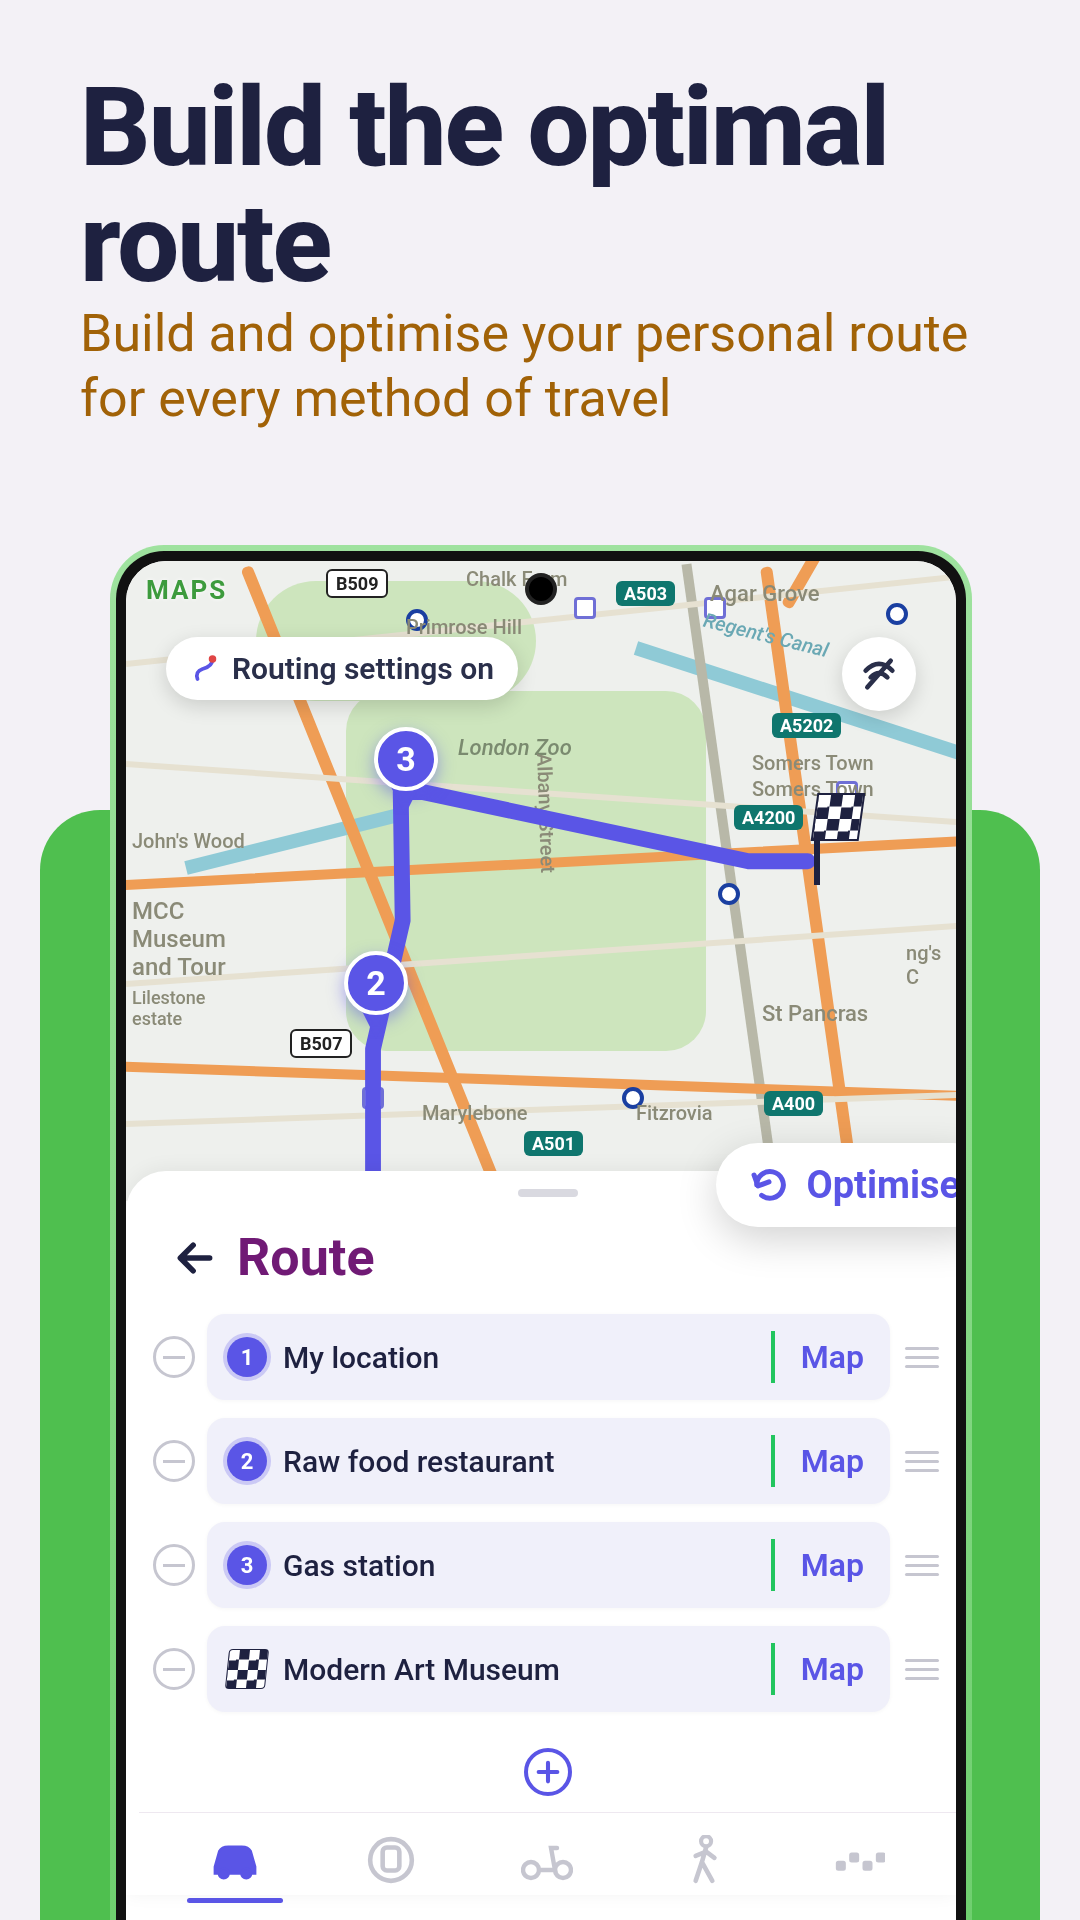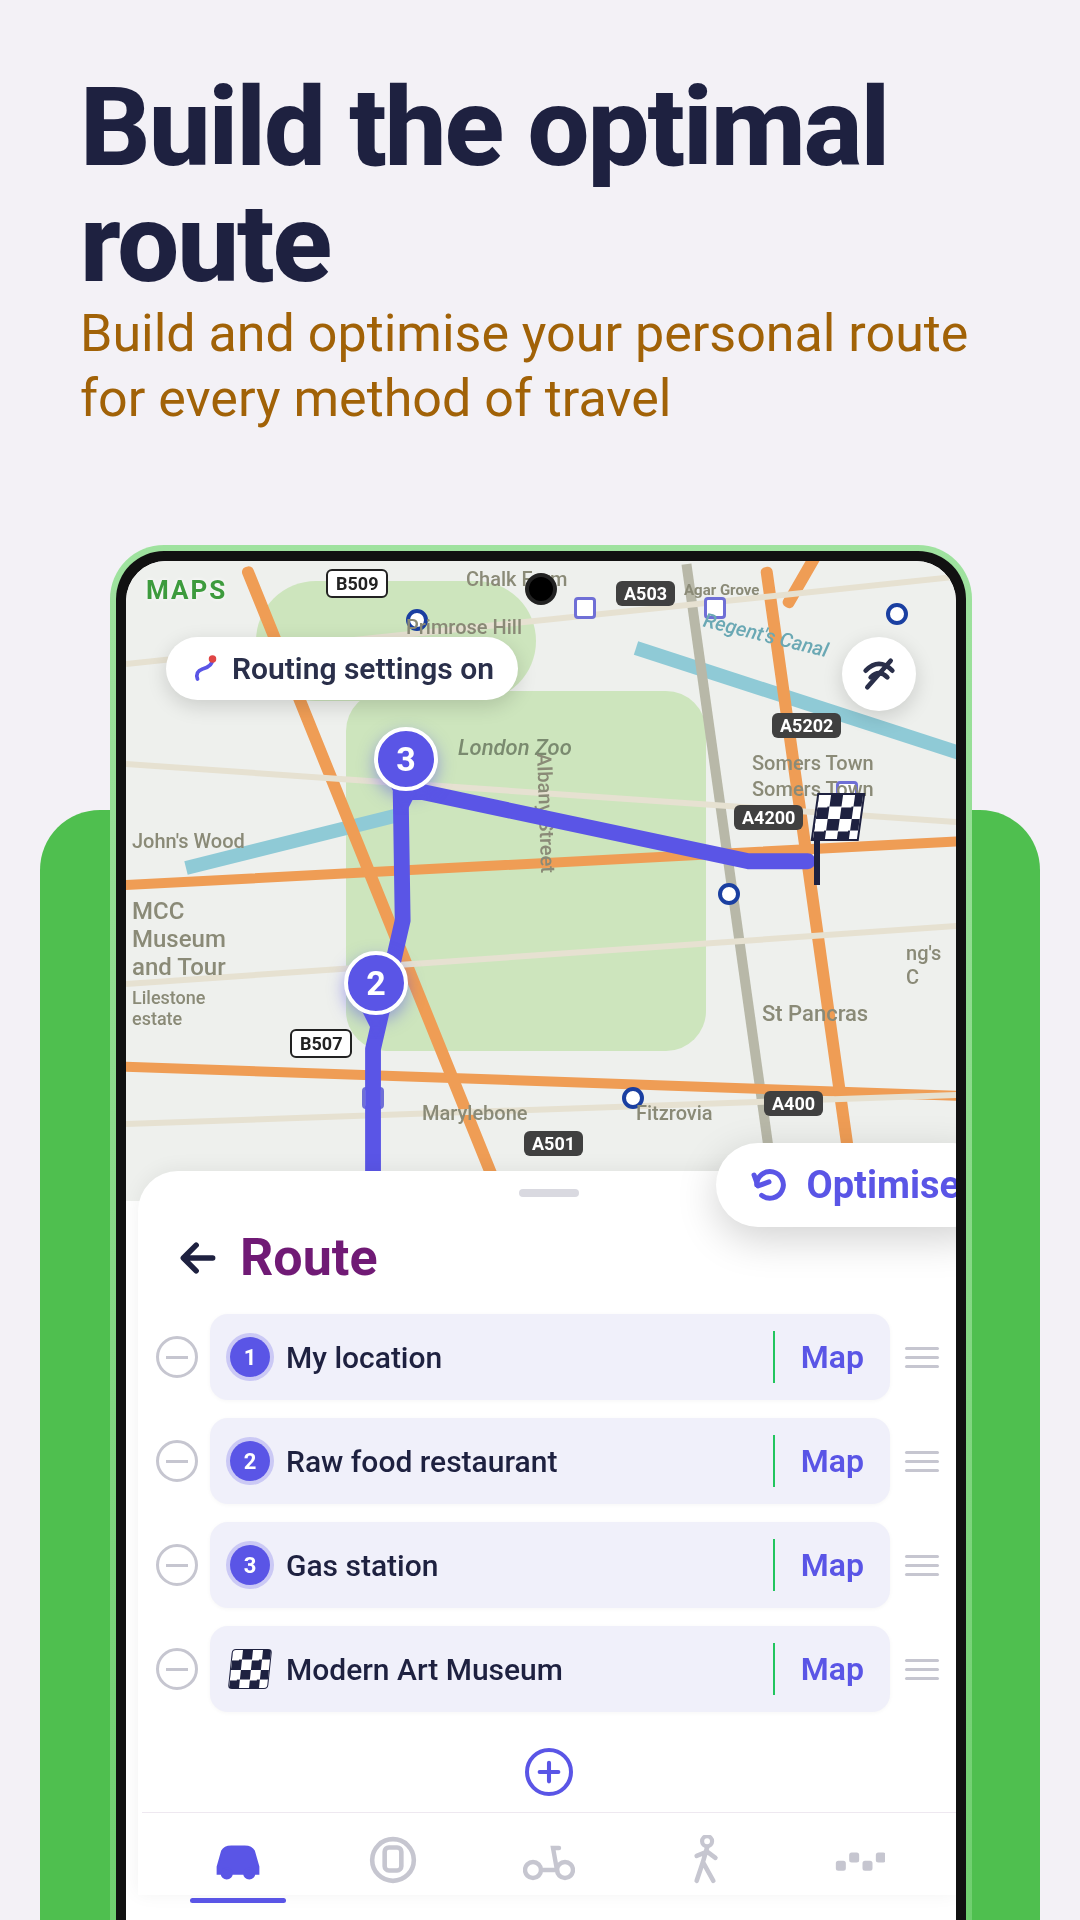--- a/index.html
+++ b/index.html
@@ -73,21 +73,21 @@
     position: absolute;
     top: 0; left: 0; right: 0;
     height: 640px;
     background: #eef0ed;
     overflow: hidden;
   }
   .map-label {
     position:absolute; font-size:20px; color:#8a8a77; font-weight:500;
   }
   .road-badge {
-    position:absolute; background:#404040; color:#fff;
+    position:absolute; background:#0f766e; color:#fff;
     font-size:18px; font-weight:700; padding:2px 8px; border-radius:6px;
   }
   .road-badge.b { background:#fff; color:#222; border:2px solid #222; }
   .park { position:absolute; background:#cde5bd; border-radius:40px; }
   .river { position:absolute; height:14px; background:#8fcad6; transform-origin:left; }
   .rail  { position:absolute; width:10px; background:#b8b8a8; }
   .road-major { position:absolute; background:#ef9d55; height:10px; transform-origin:left; border-radius:5px;}
   .road-minor { position:absolute; background:#e6e1d1; height:6px; transform-origin:left;}
   .tube { position:absolute; width:22px;height:22px;border-radius:50%;background:#fff;border:4px solid #1a3fa1; }
   .bus { position:absolute; width:22px;height:22px;border-radius:4px;background:#fff;border:3px solid #6f6fd6; }
@@ -136,22 +136,21 @@
     border:2px solid #1e2140;
   }
   .flag-pole { position:absolute; width:6px; height:60px; background:#1e2140; }
   
   .sheet {
     position:absolute; left:0;right:0;
     top:610px;
     background:#fff;
     border-radius:40px 40px 0 0;
     box-shadow:0 -2px 20px rgba(0,0,0,.06);
-    padding:18px 0 0 4px;
-    margin-left:12px;
+    padding:18px 0 0 13px;
   }
   .grabber {
     width:60px;height:8px;background:#d9d9e0;border-radius:4px;
     margin:0 auto 20px;
   }
   .sheet-header {
     display:flex; align-items:center; gap:20px;
     padding:10px 34px 26px;
   }
   .sheet-title { font-size:52px; font-weight:700; color:#701a75; }
@@ -198,21 +197,21 @@
     background-size:20px 20px;
     box-shadow:none;
     border-radius:4px;
     transform:skewX(-6deg);
     border:1px solid #1e2140;
   }
   .stop-name { font-size:30px; font-weight:500; color:#1e2140; flex:1; }
   .stop-map {
     font-size:32px;font-weight:600;color:#5a55e6;
     padding:0 26px;
-    border-left:2px solid #22c55e;
+    border-left:4px solid #22c55e;
     height:60%; display:flex;align-items:center;
   }
   .drag {
     width:40px; flex-shrink:0;
     display:flex;flex-direction:column;gap:6px;align-items:center;justify-content:center;
   }
   .drag div { width:34px;height:3px;background:#c6c6d0;border-radius:2px; }
   .add-row {
     display:flex;justify-content:center;padding:18px 0 10px;
   }
@@ -289,21 +288,21 @@
         <div class="map-label" style="top:174px;left:332px;font-size:22px;color:#7a8a6f;font-style:italic;">London Zoo</div>
         <div class="map-label" style="top:268px;left:6px;">John's Wood</div>
         <div class="map-label" style="top:336px;left:6px;width:130px;font-size:24px;">MCC Museum and Tour</div>
         <div class="map-label" style="top:426px;left:6px;width:120px;font-size:18px;">Lilestone estate</div>
         <div class="map-label" style="top:180px;left:418px;transform:rotate(88deg);transform-origin:left;">Albany Street</div>
         <div class="map-label" style="top:190px;left:626px;font-size:20px;">Somers Town</div>
         <div class="map-label" style="top:216px;left:626px;font-size:20px;">Somers Town</div>
         <div class="map-label" style="top:440px;left:636px;font-size:22px;">St Pancras</div>
         <div class="map-label" style="top:540px;left:510px;font-size:20px;">Fitzrovia</div>
         <div class="map-label" style="top:540px;left:296px;font-size:20px;">Marylebone</div>
-        <div class="map-label" style="top:20px;left:558px;font-size:15px;font-weight:bold;">Agar Grove</div>
+        <div class="map-label" style="top:20px;left:584px;font-size:22px;">Agar Grove</div>
         <div class="map-label" style="top:6px;left:340px;font-size:20px;">Chalk Farm</div>
         <div class="map-label" style="top:380px;left:780px;font-size:20px;">ng's C</div>
         <div class="map-label" style="top:62px;left:576px;color:#6aa8b4;font-style:italic;transform:rotate(14deg);">Regent's Canal</div>
 
         <div class="road-badge" style="top:20px;left:490px;">A503</div>
         <div class="road-badge" style="top:152px;left:646px;">A5202</div>
         <div class="road-badge" style="top:244px;left:608px;">A4200</div>
         <div class="road-badge" style="top:530px;left:638px;">A400</div>
         <div class="road-badge" style="top:570px;left:398px;">A501</div>
         <div class="road-badge b" style="top:8px;left:200px;">B509</div>

